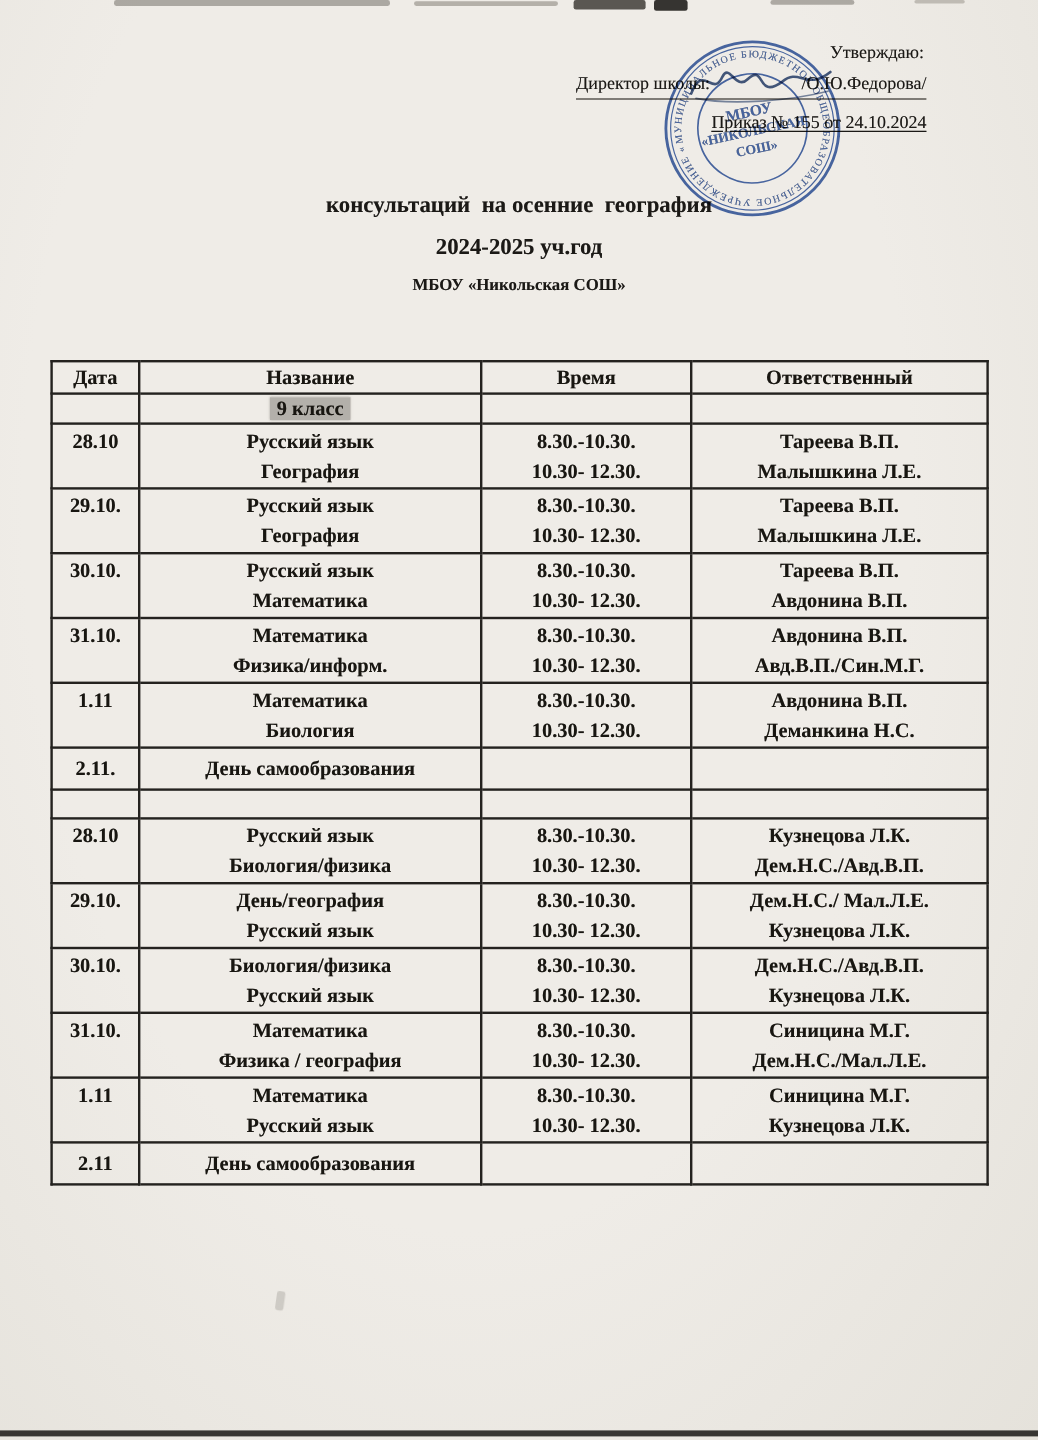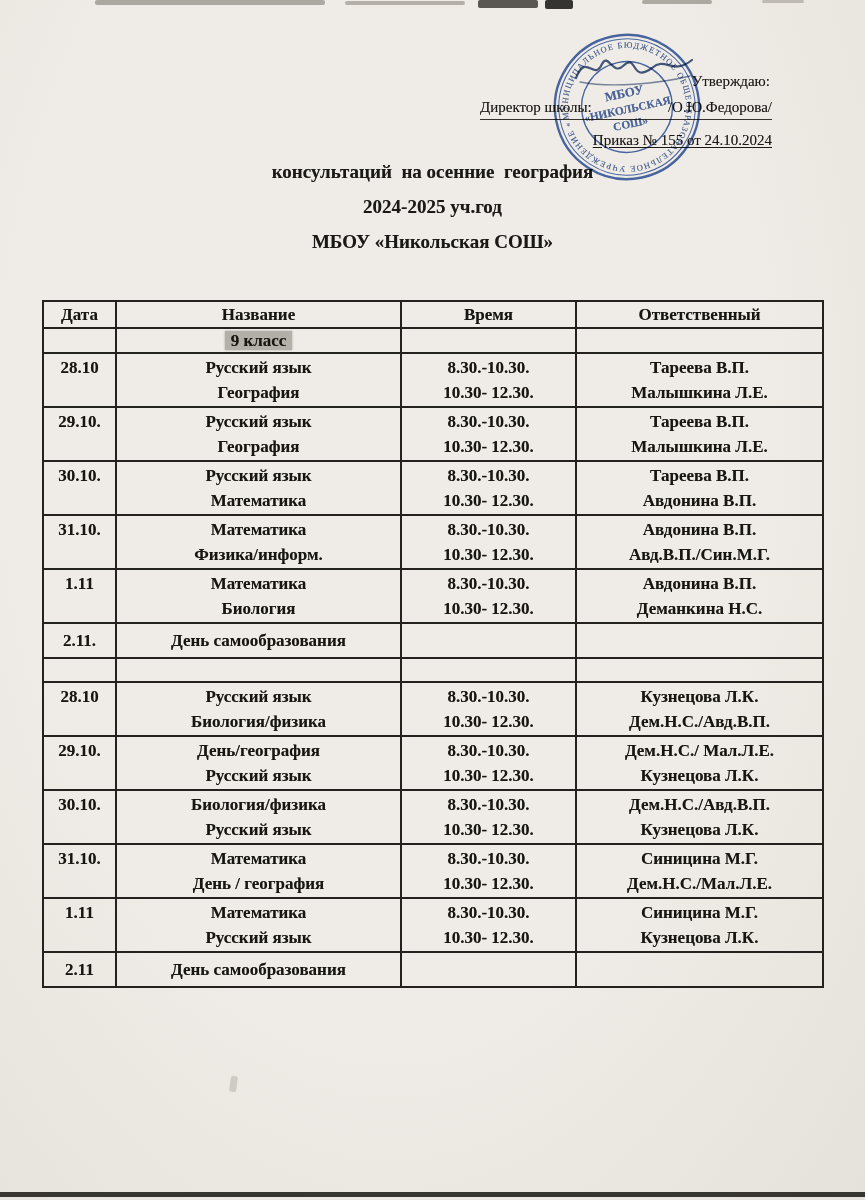--- a/index.html
+++ b/index.html
@@ -17,41 +17,41 @@
   .m2 { left:345px; top:1px; width:120px; height:4px; background:#7a756d; opacity:.5; }
   .m3 { left:478px; top:0; width:60px;  height:8px; background:#35322e; opacity:.8; }
   .m4 { left:545px; top:0; width:28px;  height:9px; background:#23211e; opacity:.9; }
   .m5 { left:642px; top:0; width:70px;  height:4px; background:#6d6962; opacity:.5; }
   .m6 { left:762px; top:0; width:42px;  height:3px; background:#8a857c; opacity:.45; }
   .m7 { left:230px; top:1076px; width:7px; height:16px; background:#75716a; opacity:.25; transform:rotate(8deg); }
   .bottom-bar { position:absolute; left:0; right:0; bottom:3px; height:5px; background:#201e1b; opacity:.88; filter:blur(.4px); }
 
   
   .approval { position:absolute; top:36px; left:480px; width:292px; font-size:15px; z-index:2; }
-  .appr-line1 { text-align:right; padding-right:2px;margin-top:37px; }
+  .appr-line1 { text-align:right; padding-right:2px; }
   .appr-line2 { margin-top:9px; display:flex; justify-content:space-between;
                 border-bottom:1.5px solid #35322e; padding-bottom:3px; }
   .appr-line3 { margin-top:12px; text-align:right; text-decoration:underline; text-underline-offset:2px; }
 
   
   .signature { position:absolute; left:568px; top:44px; width:135px; height:52px;
                mix-blend-mode:multiply; z-index:3; }
 
   
   .stamp { position:absolute; left:548px; top:28px; width:158px; height:158px;
            transform:rotate(-12deg); opacity:.92; mix-blend-mode:multiply; z-index:4; }
   .stamp text { font-family:"Liberation Serif",serif; }
 
   
   .titles { position:absolute; top:161px; left:0; right:0; text-align:center; font-weight:bold; z-index:1; }
   .titles div { white-space:pre-wrap; }
   .t1 { font-size:20px; letter-spacing:.5px; margin-bottom:14px; }
   .t2 { font-size:19px; margin-bottom:13px; }
   .t3 { font-size:19px; margin-bottom:13px; }
-  .t4 { font-size:19px; }
+  .t4 { font-size:14px; }
 
   
   .schedule { position:absolute; top:300px; left:42px; width:780px;
               border-collapse:collapse; table-layout:fixed;
               font-size:17px; font-weight:bold; color:#181611; }
   .schedule th, .schedule td { border:2px solid #24221f; padding:1px 3px; text-align:center; vertical-align:middle; }
   .schedule thead tr { height:27px;padding-left:32px; }
   .schedule tr.section { height:25px; }
   .schedule tr.entry   { height:53px; }
   .schedule tr.note    { height:35px;padding-left:46px; }
@@ -260,21 +260,21 @@
           </td>
           <td class="c-resp">
             <div>Дем.Н.С./Авд.В.П.</div>
             <div>Кузнецова Л.К.</div>
           </td>
         </tr>
         <tr class="entry">
           <td class="c-date">31.10.</td>
           <td class="c-name">
             <div>Математика</div>
-            <div>День / география</div>
+            <div>Физика / география</div>
           </td>
           <td class="c-time">
             <div>8.30.-10.30.</div>
             <div>10.30- 12.30.</div>
           </td>
           <td class="c-resp">
             <div>Синицина М.Г.</div>
             <div>Дем.Н.С./Мал.Л.Е.</div>
           </td>
         </tr>

